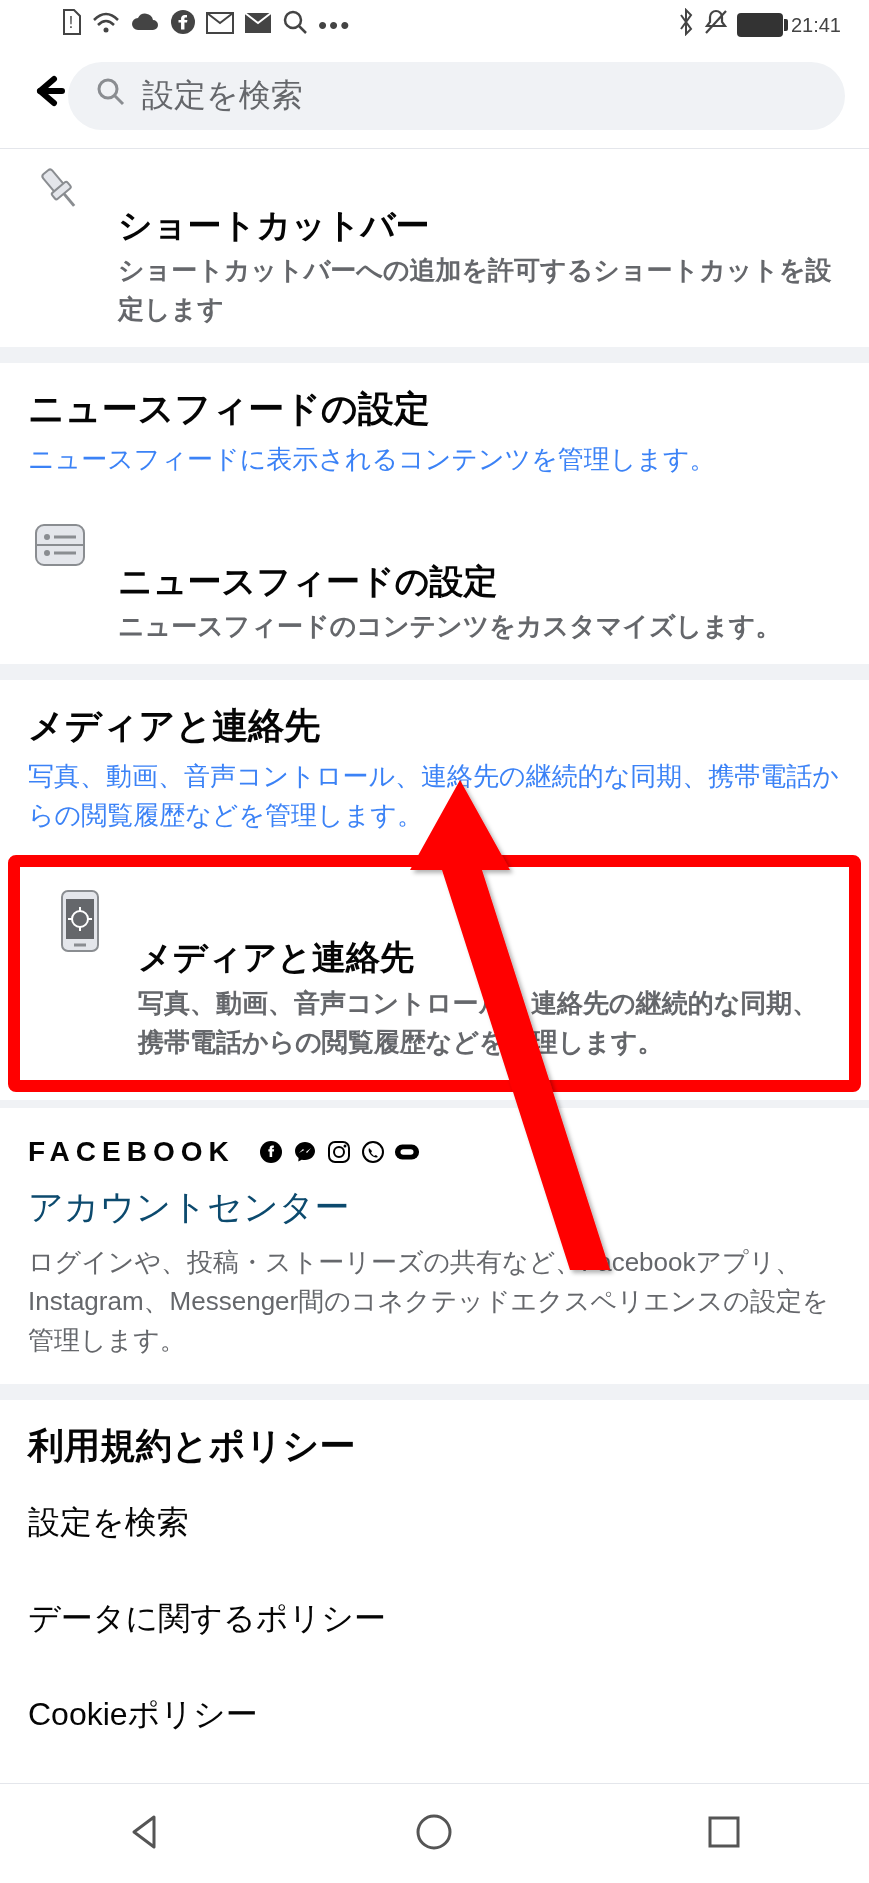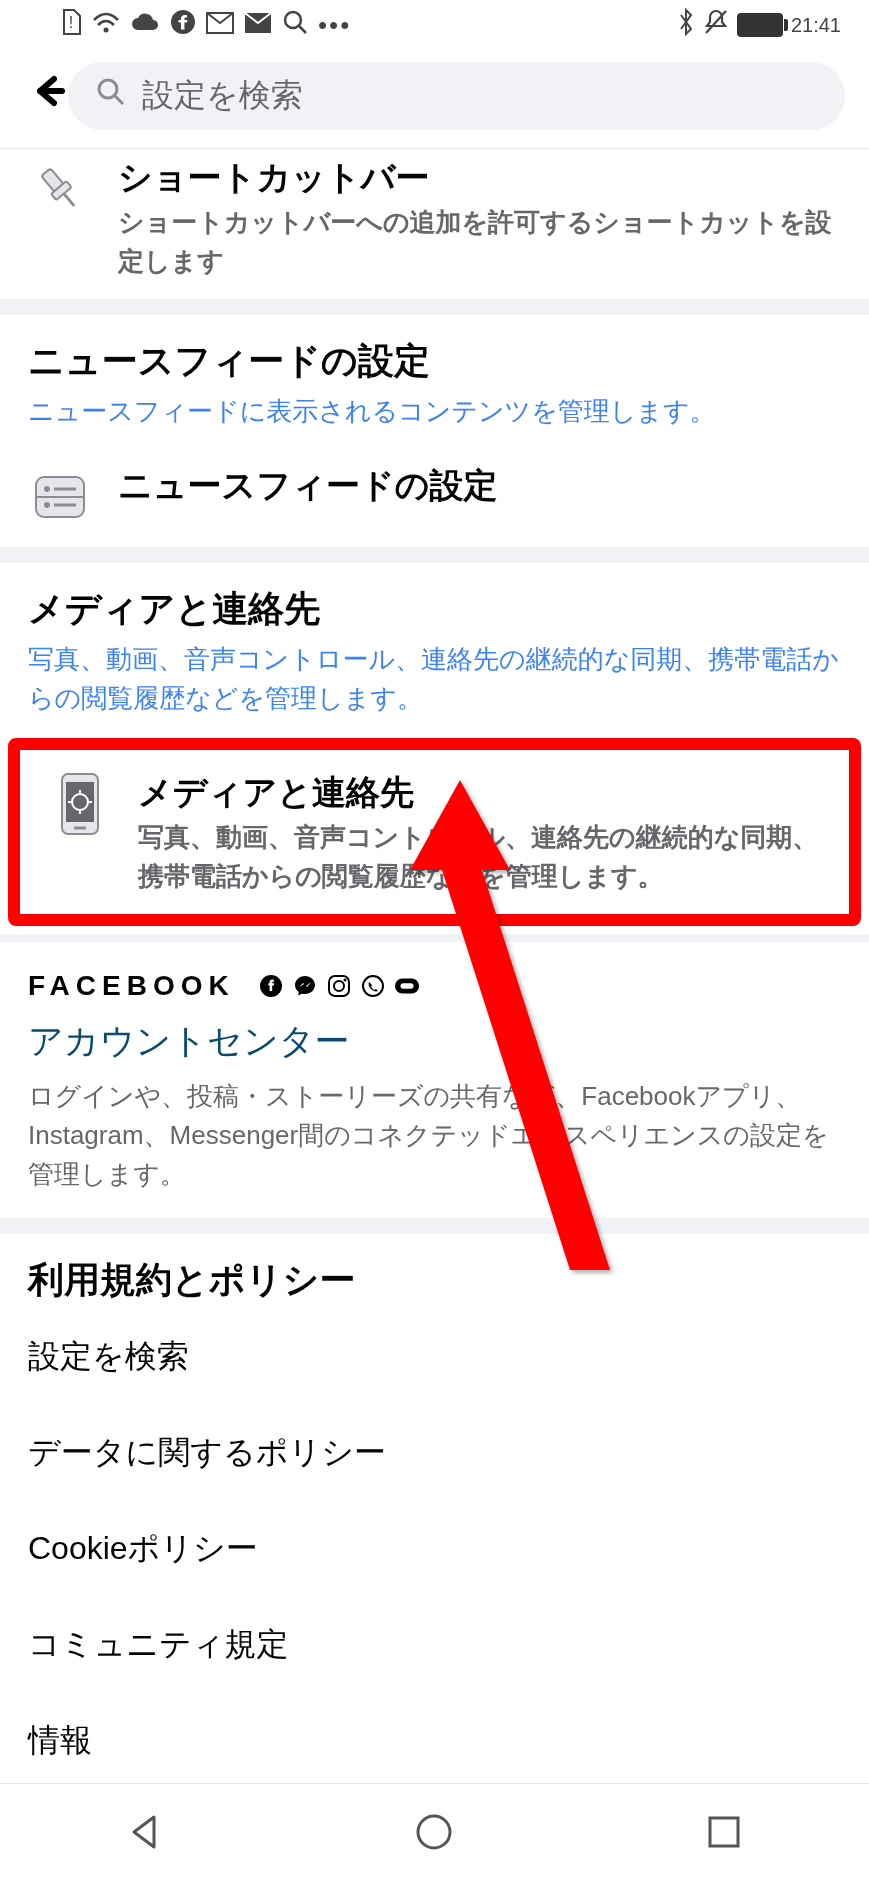--- a/index.html
+++ b/index.html
@@ -51,21 +51,21 @@
   .icon-wrap {
     width: 64px;
     height: 64px;
     display: flex;
     align-items: center;
     justify-content: center;
     flex-shrink: 0;
     margin-top: 4px;
   }
   .item-body { flex: 1; padding-top: 2px; }
-  .item-title { font-size: 34px; font-weight: 600; color: #050505; line-height: 1.3; }
+  .item-title { font-size: 34px; font-weight: 600; color: #050505; line-height: 1.3; margin-top: 48px; }
   .item-sub { font-size: 26px; color: #65676b; line-height: 1.5; margin-top: 4px; font-weight: bold; }
   .section-header { padding: 22px 28px 12px; }
   .section-title { font-size: 36px; font-weight: 700; }
   .section-sub { font-size: 26px; color: #3b82f6; line-height: 1.5; margin-top: 6px; }
   .highlight-box {
     border: 12px solid #ff0000;
     border-radius: 8px;
     margin: 8px;
   }
   .fb-logo-row {
@@ -211,20 +211,21 @@
         <rect x="4" y="8" width="48" height="40" rx="8" fill="#e4e6eb" stroke="#8a8d91" stroke-width="2"></rect>
         <circle cx="15" cy="20" r="3" fill="#8a8d91"></circle>
         <line x1="22" y1="20" x2="44" y2="20" stroke="#8a8d91" stroke-width="3"></line>
         <circle cx="15" cy="36" r="3" fill="#8a8d91"></circle>
         <line x1="22" y1="36" x2="44" y2="36" stroke="#8a8d91" stroke-width="3"></line>
         <line x1="4" y1="28" x2="52" y2="28" stroke="#8a8d91" stroke-width="2"></line>
       </svg>
   </div>
   <div class="item-body">
     <div class="item-title">ニュースフィードの設定</div>
+    <div class="item-sub">ニュースフィードのコンテンツをカスタマイズします。</div>
   </div>
 </div>
 
 <div class="divider-thick"></div>
 
 <div class="section-header">
   <div class="section-title">メディアと連絡先</div>
   <div class="section-sub">写真、動画、音声コントロール、連絡先の継続的な同期、携帯電話からの閲覧履歴などを管理します。</div>
 </div>
 

